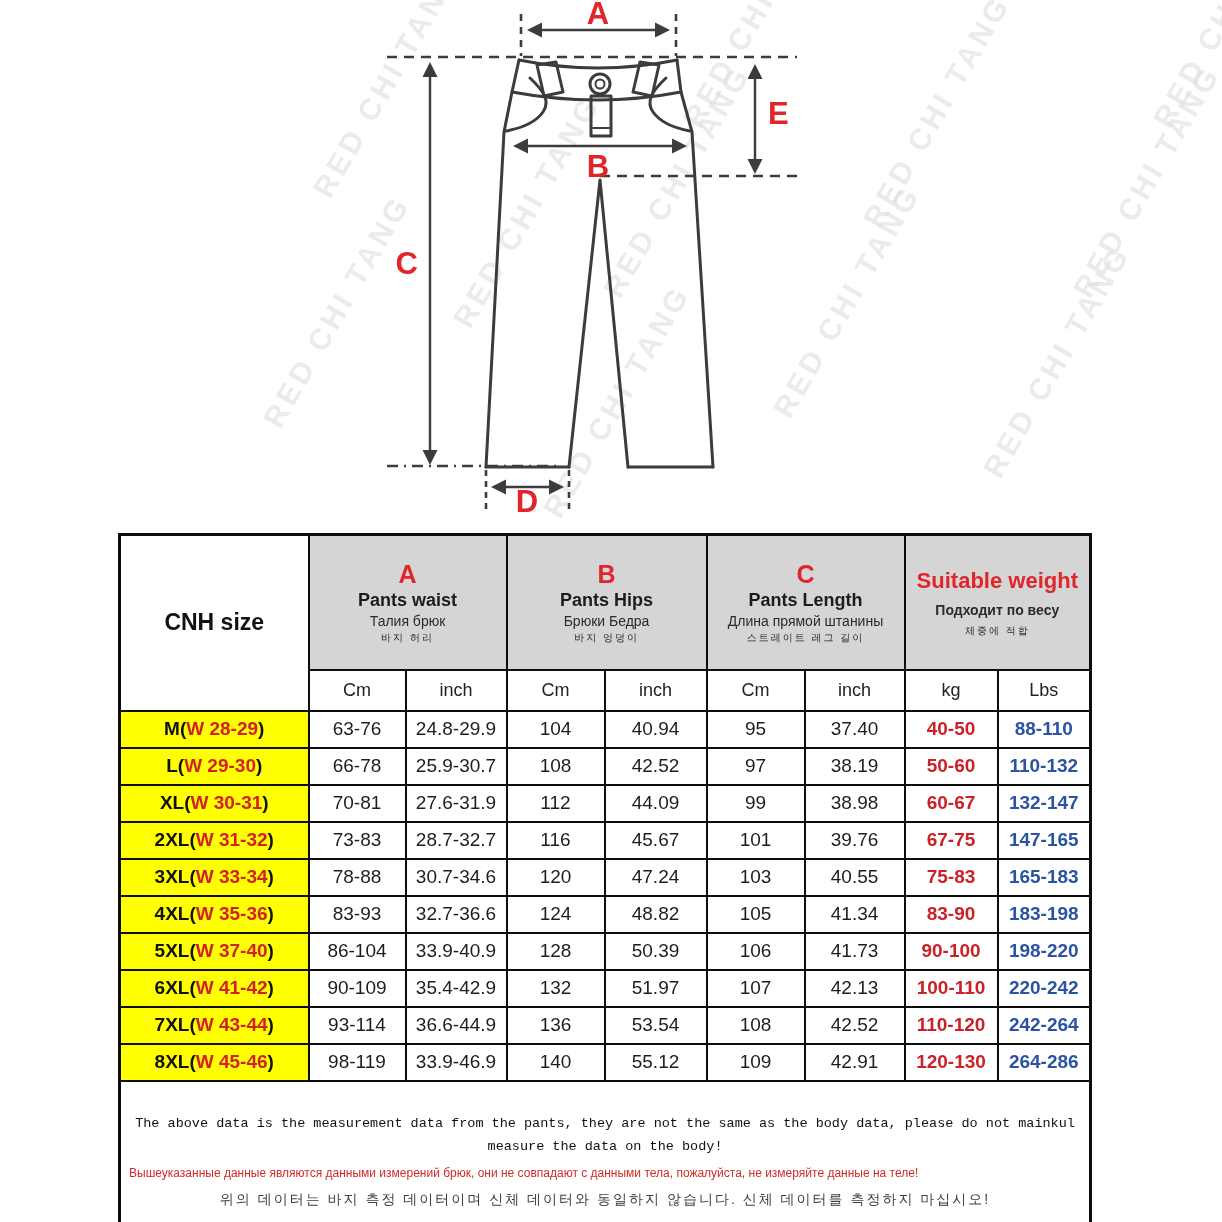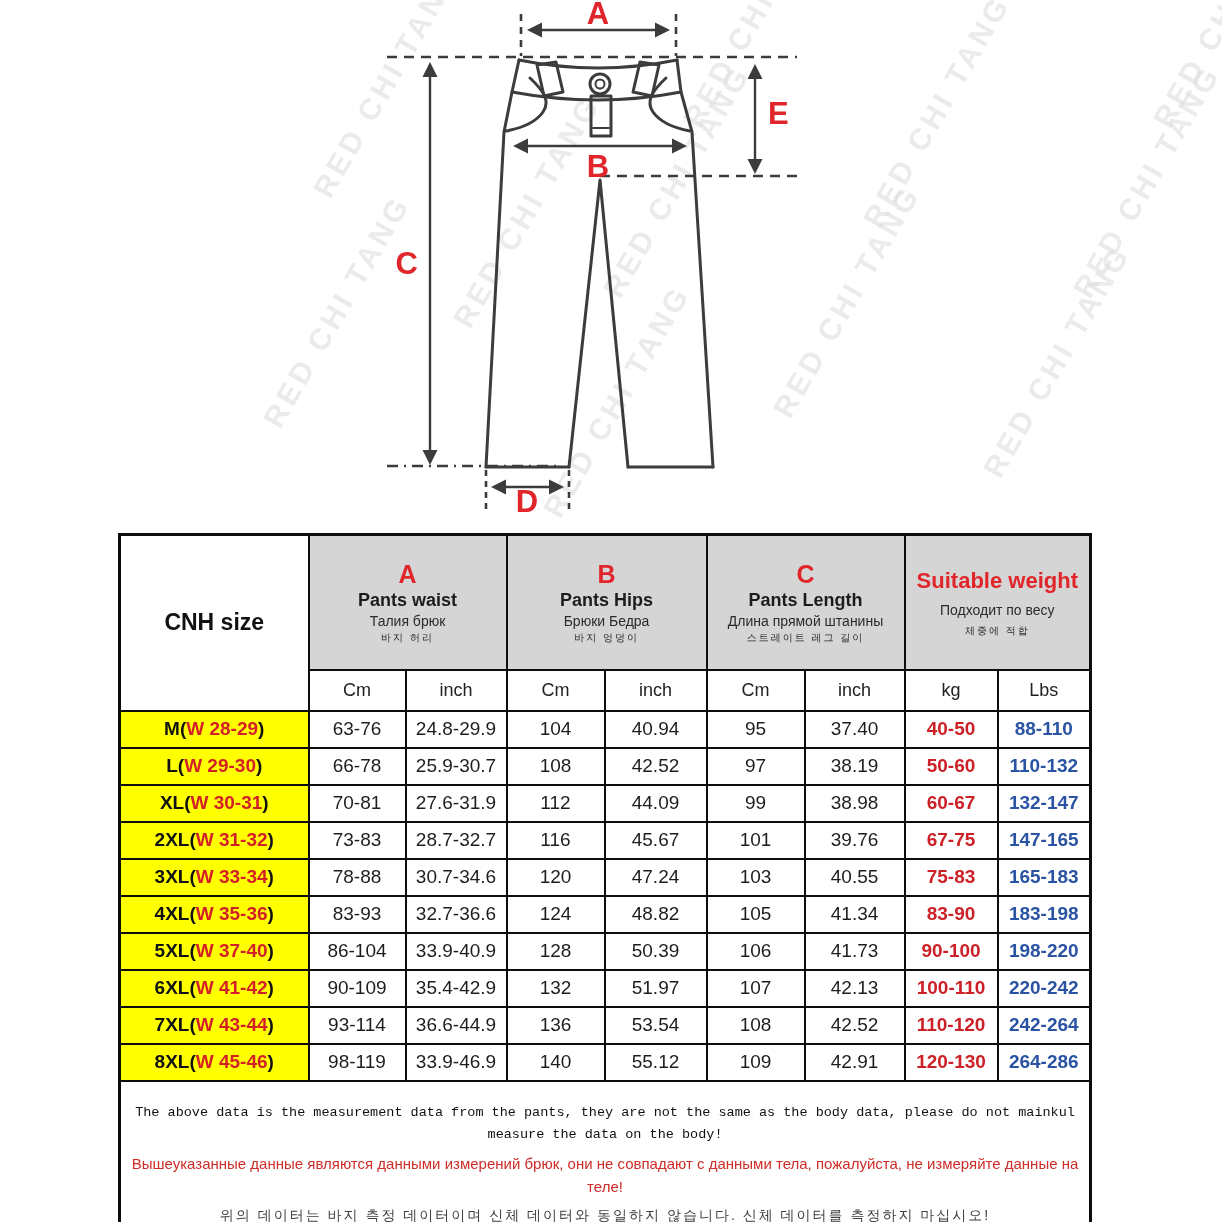--- a/index.html
+++ b/index.html
@@ -39,21 +39,21 @@
   td.size-cell{background:#ffff00;font-size:19px;font-weight:bold;color:#111;margin-top:44px;}
   td.size-cell .wred{color:#d32028;}
   td.val-cell{font-size:19px;color:#1d1d1d;background:#fff;}
   td.kg-cell{color:#cc2127;font-weight:bold;}
   td.lbs-cell{color:#2a53a3;font-weight:bold;}
   td.note-cell{background:#fff;padding:18px 8px;height:121px;vertical-align:middle;}
   .note-en{
     font-family:"Liberation Mono", monospace;font-size:13.5px;color:#111;
     margin:2px 0 6px 0;line-height:1.65;text-align:center;
   }
-  .note-ru{font-size:15px;color:#cf2b27;margin:0 0 8px 0;line-height:1.55;text-align:center;}
+  .note-ru{font-size:12px;color:#cf2b27;margin:0 0 8px 0;line-height:1.55;text-align:left;}
   .note-ko{font-size:14px;color:#3d3d3d;margin:0;letter-spacing:2px;text-align:center;}
 </style>
 </head>
 <body>
 
 <div class="diagram-wrap">
 <svg width="1222" height="533" viewBox="0 0 1222 533" xmlns="http://www.w3.org/2000/svg">
 
   <g>
     <text class="wm" transform="translate(330,200) rotate(-60)">RED CHI TANG</text>
@@ -155,21 +155,21 @@
         <div class="g-ko">바지 엉덩이</div>
       </th>
       <th class="group" colspan="2">
         <div class="g-letter">C</div>
         <div class="g-title">Pants Length</div>
         <div class="g-ru">Длина прямой штанины</div>
         <div class="g-ko">스트레이트 레그 길이</div>
       </th>
       <th class="group" colspan="2">
         <div class="g-title red">Suitable weight</div>
-        <div class="g-ru" style="margin-top:6px;">Подходит по весу</div>
+        <div class="g-ru" style="margin-top:6px;font-weight:bold;">Подходит по весу</div>
         <div class="g-ko" style="margin-top:4px;">체중에 적합</div>
       </th>
     </tr>
     <tr class="units-row">
       <td>Cm</td>
       <td>inch</td>
       <td>Cm</td>
       <td>inch</td>
       <td>Cm</td>
       <td>inch</td>

